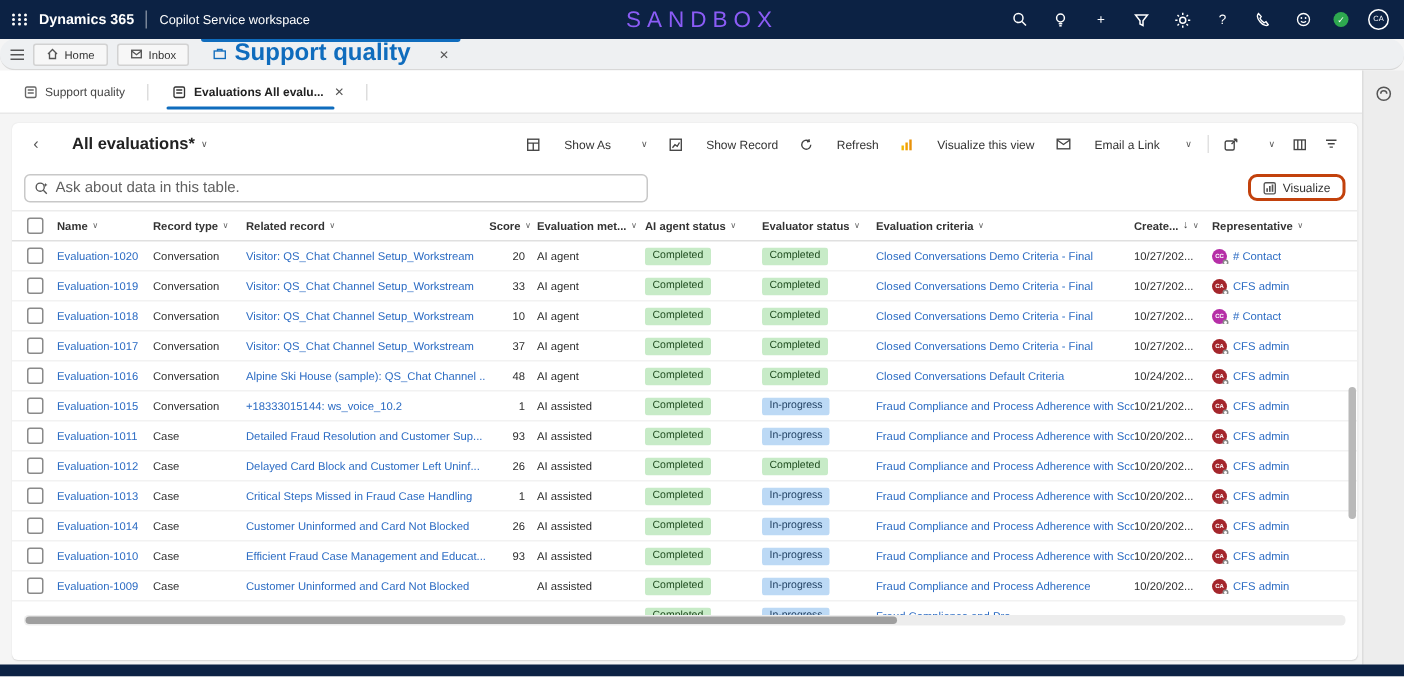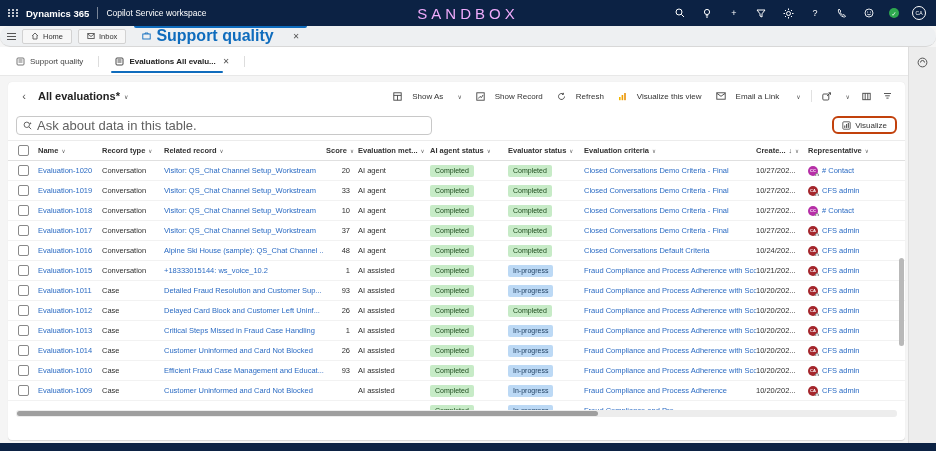--- a/index.html
+++ b/index.html
@@ -7,21 +7,21 @@
   .app { position:relative; width:936px; height:451px; }
 
   
   .topbar { position:absolute; top:0; left:0; right:0; height:26px; background:#0c2244; display:flex; align-items:center; color:#fff; z-index:5; }
   .waffle { width:26px; height:26px; display:flex; align-items:center; justify-content:center; cursor:pointer; }
   .waffle-grid { display:grid; grid-template-columns:repeat(3,3px); grid-gap:1px; }
   .waffle-grid i { width:2px; height:2px; background:#fff; border-radius:1px; }
   .brand { font-size:9.5px; font-weight:bold; white-space:nowrap; }
   .top-divider { width:1px; height:12px; background:rgba(255,255,255,.45); margin:0 8px; }
   .workspace { font-size:8.5px; white-space:nowrap; }
-  .sandbox { position:absolute; left:0; right:0; text-align:center; font-size:15px; letter-spacing:4px; font-weight:normal; color:#f0abfc; pointer-events:none; }
+  .sandbox { position:absolute; left:0; right:0; text-align:center; font-size:15px; letter-spacing:4px; font-weight:normal; color:#8b5cf6; pointer-events:none; }
   .top-icons { margin-left:auto; display:flex; align-items:center; gap:13px; padding-right:10px; z-index:2; }
   .tico { width:14px; height:14px; display:flex; align-items:center; justify-content:center; color:#fff; cursor:pointer; font-size:9px; }
   .tico svg { display:block; }
   .presence { width:10px; height:10px; border-radius:50%; background:#2ea84f; color:#fff; font-size:6px; display:flex; align-items:center; justify-content:center; }
   .avatar-top { width:14px; height:14px; border-radius:50%; border:1px solid #fff; font-size:5px; display:flex; align-items:center; justify-content:center; color:#fff; }
 
   
   .session-strip { position:absolute; top:26px; left:0; right:0; height:21px; background:#eef0f2; border-bottom:1px solid #d8d8d8; display:flex; align-items:center;border-radius:10px; }
   .hamburger { width:22px; display:flex; flex-direction:column; gap:2px; align-items:center; cursor:pointer; }
   .hamburger i { width:9px; height:1px; background:#555; }
@@ -41,31 +41,31 @@
 
   
   .side-pane { position:absolute; top:47px; right:0; width:28px; bottom:8px; background:#ededed; border-left:1px solid #ddd; display:flex; justify-content:center; padding-top:8px; }
   .side-pane .tico { color:#555; }
 
   
   .card { position:absolute; left:8px; top:82px; width:897px; height:358px; background:#fff; border-radius:4px; box-shadow:0 0.3px 0.9px rgba(0,0,0,.12); display:flex; flex-direction:column; overflow:hidden; }
 
   .cmdbar { height:28px; display:flex; align-items:center; padding:0 8px 0 8px; flex:0 0 auto; }
   .back-btn { width:16px; color:#555; font-size:11px; cursor:pointer; display:flex; align-items:center; justify-content:center; }
-  .view-title { font-size:11px; font-weight:bold; color:#222; margin-left:6px; white-space:nowrap; }
+  .view-title { font-size:11px; font-weight:bold; color:#222; margin-left:16px; white-space:nowrap; }
   .chev { color:#555; font-size:6px; margin-left:4px; cursor:pointer; }
   .cmd-right { margin-left:auto; display:flex; align-items:center; gap:2px; }
-  .cmd-btn { display:flex; align-items:center; gap:10px; font-size:8px; color:#333; padding:3px 6px; border-radius:3px; cursor:pointer; white-space:nowrap; }
+  .cmd-btn { display:flex; align-items:center; gap:16px; font-size:8px; color:#333; padding:3px 6px; border-radius:3px; cursor:pointer; white-space:nowrap; }
   .cmd-btn svg { flex:0 0 auto; }
   .cmd-sep { width:1px; height:12px; background:#e1e1e1; margin:0 3px; }
   .icon-only { padding:3px 5px; }
 
   .searchrow { height:30px; display:flex; align-items:center; padding:0 8px; flex:0 0 auto; }
   .ask-box { width:416px; height:19px; border:1px solid #c8c8c8; border-radius:4px; display:flex; align-items:center; padding:0 6px; gap:5px; background:#fff; }
-  .ask-box input { border:none; outline:none; flex:1; font-size:13px; color:#333; font-family:"Liberation Sans",sans-serif; background:transparent; }
+  .ask-box input { border:none; outline:none; flex:1; font-size:10px; color:#333; font-family:"Liberation Sans",sans-serif; background:transparent; }
   .ask-box input::placeholder { color:#616161; }
   .visualize-btn { margin-left:auto; height:18px; display:flex; align-items:center; gap:4px; font-size:8px; color:#333; border:2px solid #c2410c; border-radius:6px; padding:0 8px; cursor:pointer; background:#fff; }
 
   
   .gridwrap { position:relative; flex:1; display:flex; flex-direction:column; overflow:hidden; }
   .gridcols { display:grid; grid-template-columns:30px 64px 62px 160px 34px 72px 78px 76px 172px 52px minmax(0,1fr); align-items:center; }
   .ghead { height:21px; border-top:1px solid #ececec; border-bottom:1px solid #e0e0e0; flex:0 0 auto; padding-right:8px; }
   .hcell { font-size:7.5px; font-weight:bold; color:#333; white-space:nowrap; overflow:hidden; display:flex; align-items:center; gap:3px; padding-right:4px; cursor:pointer; }
   .hcell .hchev { font-size:5.5px; color:#666; font-weight:normal; }
   .hcell.right { justify-content:flex-end; }

